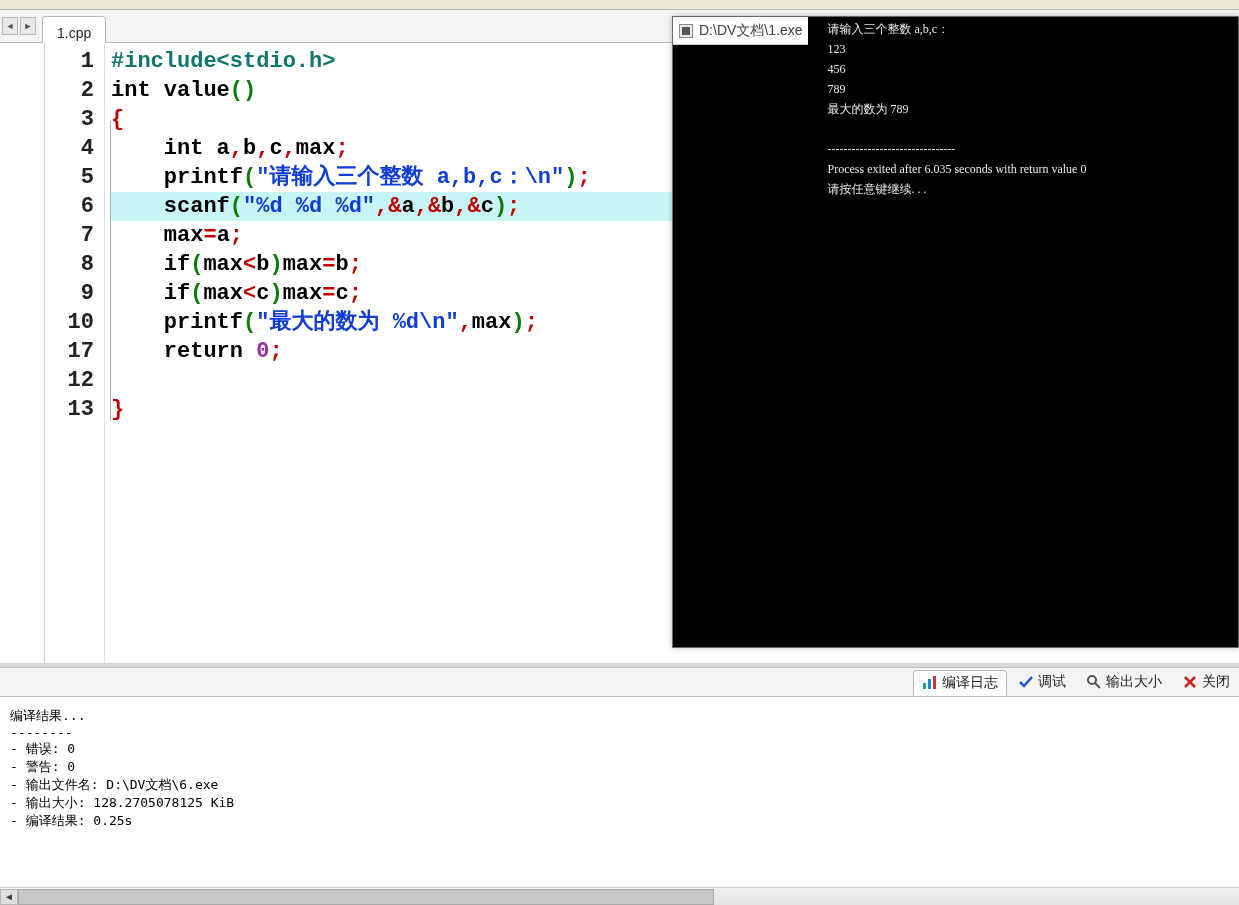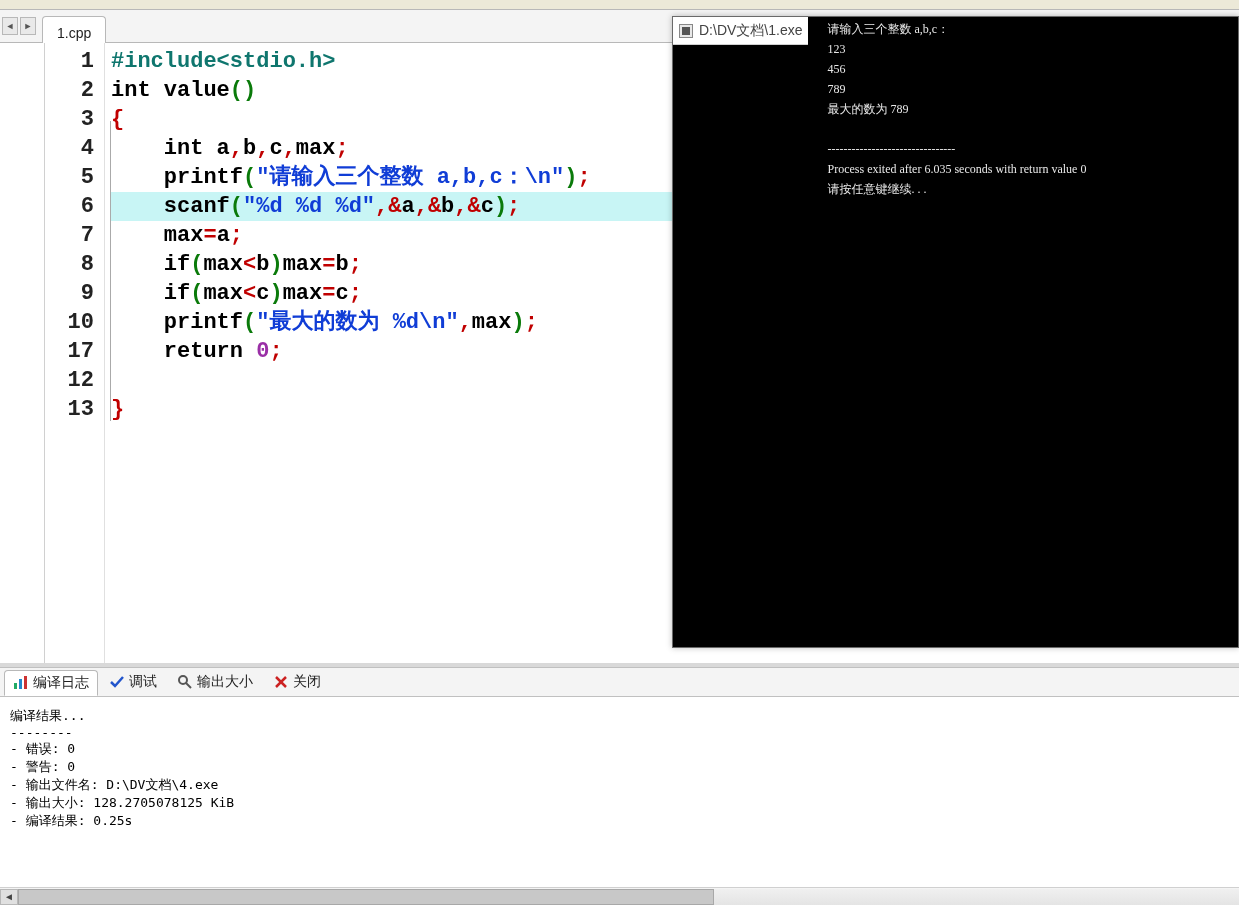--- a/index.html
+++ b/index.html
@@ -190,20 +190,21 @@
   }
   .bottom-tabs {
     height: 30px;
     background:#f4f4f4;
     border-top:1px solid #c0c0c0;
     border-bottom:1px solid #c0c0c0;
     display:flex;
     align-items:center;
     padding-left:4px;
     gap:2px;
+    justify-content:flex-end;
   }
   .bottom-tab {
     height: 26px;
     display:flex;
     align-items:center;
     gap:4px;
     padding: 0 8px;
     border: 1px solid transparent;
     font-size: 14px;
     color:#222;
@@ -359,21 +360,21 @@
             <line x1="13" y1="3" x2="3" y2="13" stroke="#c22" stroke-width="2.5"></line>
           </svg>
       </span>
       <span>关闭</span>
     </div>
   </div>
   <div class="bottom-body"><span>编译结果...</span>
 <span>--------</span>
 <span>- 错误: 0</span>
 <span>- 警告: 0</span>
-<span>- 输出文件名: D:\DV文档\4.exe</span>
+<span>- 输出文件名: D:\DV文档\6.exe</span>
 <span>- 输出大小: 128.2705078125 KiB</span>
 <span>- 编译结果: 0.25s</span></div>
   <div class="bottom-scroll">
     <div class="scroll-left-btn">◄</div>
     <div class="scroll-track">
       <div class="scroll-thumb" id="scroll-thumb" style="width: 57%;"></div>
     </div>
   </div>
 </div>
 

